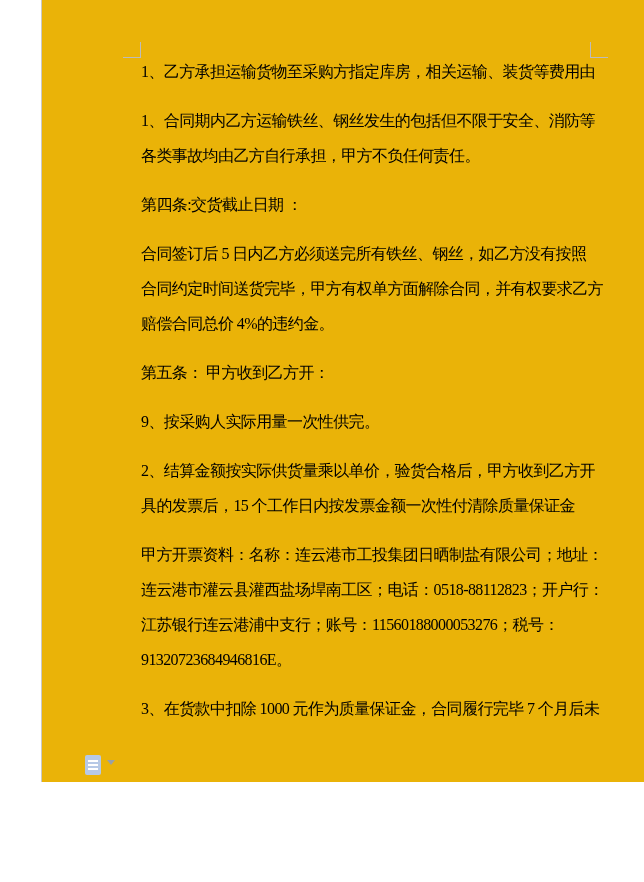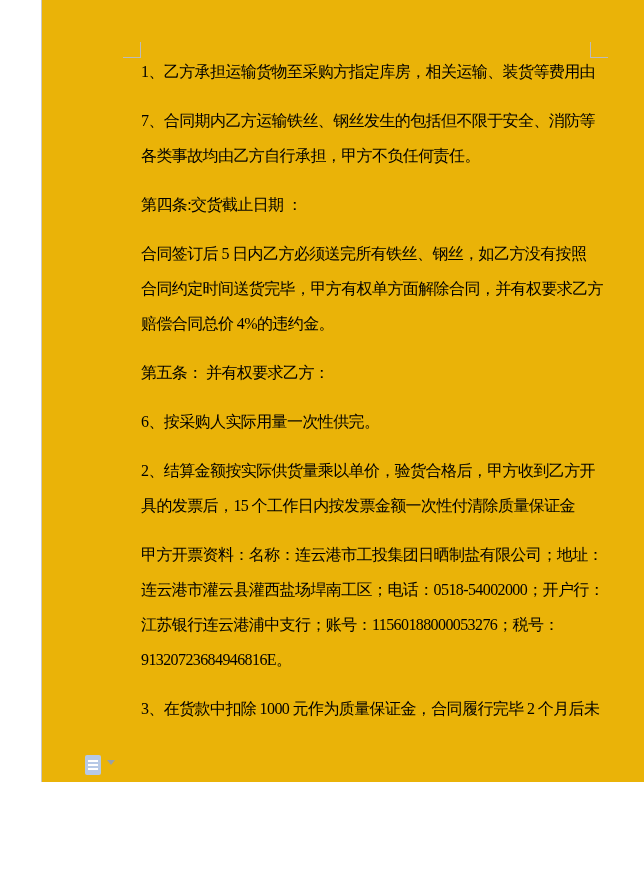--- a/index.html
+++ b/index.html
@@ -101,56 +101,56 @@
   <div class="mark mark-bl"></div>
   <div class="mark mark-br"></div>
 
   <div class="text-area">
 
     <div class="para">
       <div class="line">1、乙方承担运输货物至采购方指定库房，相关运输、装货等费用由</div>
     </div>
 
     <div class="para">
-      <div class="line">7、合同期内乙方运输铁丝、钢丝发生的包括但不限于安全、消防等</div>
+      <div class="line">1、合同期内乙方运输铁丝、钢丝发生的包括但不限于安全、消防等</div>
       <div class="line">各类事故均由乙方自行承担，甲方不负任何责任。</div>
     </div>
 
     <div class="para">
       <div class="line">第四条:交货截止日期 ：</div>
     </div>
 
     <div class="para">
       <div class="line">合同签订后 5 日内乙方必须送完所有铁丝、钢丝，如乙方没有按照</div>
       <div class="line">合同约定时间送货完毕，甲方有权单方面解除合同，并有权要求乙方</div>
       <div class="line">赔偿合同总价 4%的违约金。</div>
     </div>
 
     <div class="para">
-      <div class="line">第五条： 并有权要求乙方：</div>
+      <div class="line">第五条： 甲方收到乙方开：</div>
     </div>
 
     <div class="para">
-      <div class="line">6、按采购人实际用量一次性供完。</div>
+      <div class="line">9、按采购人实际用量一次性供完。</div>
     </div>
 
     <div class="para">
       <div class="line">2、结算金额按实际供货量乘以单价，验货合格后，甲方收到乙方开</div>
       <div class="line">具的发票后，15 个工作日内按发票金额一次性付清除质量保证金</div>
     </div>
 
     <div class="para">
       <div class="line">甲方开票资料：名称：连云港市工投集团日晒制盐有限公司；地址：</div>
-      <div class="line">连云港市灌云县灌西盐场垾南工区；电话：0518-54002000；开户行：</div>
+      <div class="line">连云港市灌云县灌西盐场垾南工区；电话：0518-88112823；开户行：</div>
       <div class="line">江苏银行连云港浦中支行；账号：11560188000053276；税号：</div>
       <div class="line">91320723684946816E。</div>
     </div>
 
     <div class="para">
-      <div class="line">3、在货款中扣除 1000 元作为质量保证金，合同履行完毕 2 个月后未</div>
+      <div class="line">3、在货款中扣除 1000 元作为质量保证金，合同履行完毕 7 个月后未</div>
     </div>
 
   </div>
 
   <div class="paste-btn">
     <span class="paste-doc"></span>
     <span class="paste-arrow"></span>
   </div>
 
   <div class="bottom-strip"></div>

